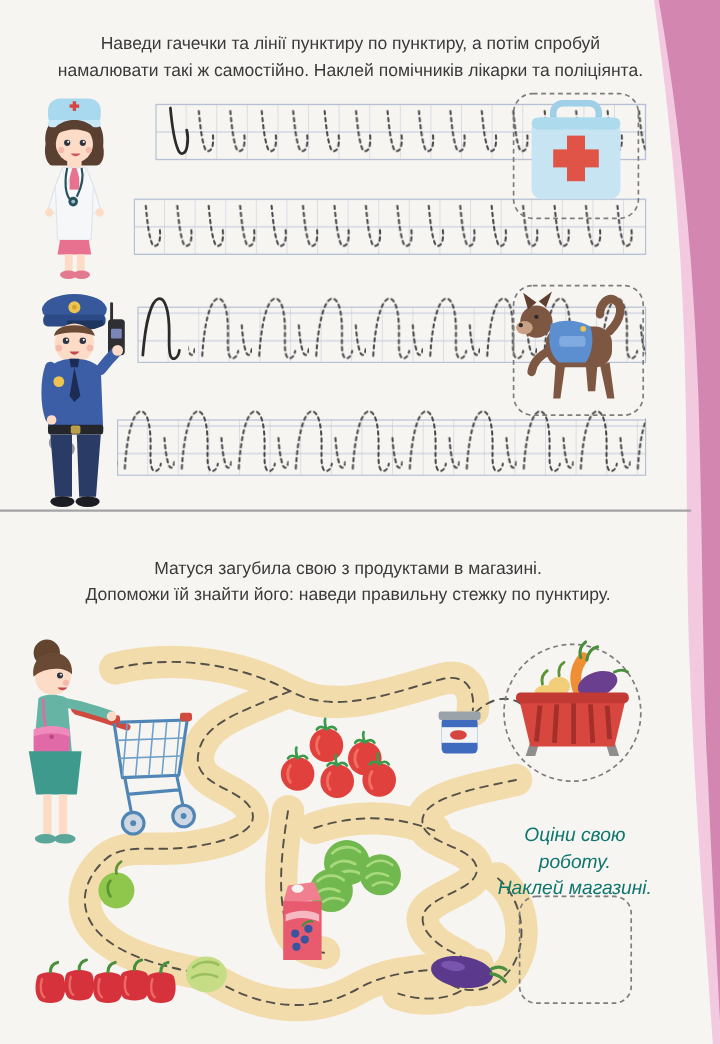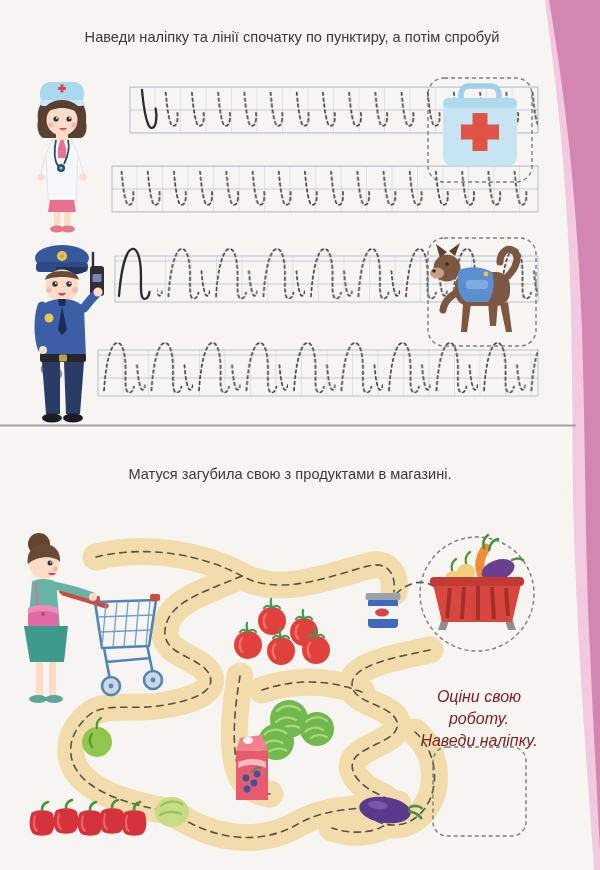--- a/index.html
+++ b/index.html
@@ -2,21 +2,21 @@
 <html><head>
 <meta charset="utf-8">
 <style>
   html,body{margin:0;padding:0;}
   .book{position:relative;width:600px;height:870px;background:#f7f5f2;overflow:hidden;
         font-family:"Liberation Sans",sans-serif;}
   .art{position:absolute;left:0;top:0;z-index:0;}
   .txt{position:absolute;z-index:2;color:#3a3a3a;}
   .instr{font-size:14.6px;line-height:21.5px;text-align:center;}
   .instr div{white-space:nowrap;}
-  .rate{font-size:16px;line-height:22px;font-style:italic;text-align:center;color:#7f1d1d;}
+  .rate{font-size:16px;line-height:22px;font-style:italic;text-align:center;color:#0f766e;}
   
   .tan{fill:none;stroke:#f3dcab;stroke-width:27;stroke-linecap:round;stroke-linejoin:round;}
   .trail{fill:none;stroke:#55524a;stroke-width:1.6;stroke-dasharray:6.5 5.5;stroke-linecap:round;}
   .gridline{stroke:#bfc8da;stroke-width:0.9;fill:none;}
   .rowbox{fill:none;stroke:#b6c1d4;stroke-width:1;}
   .dashglyph{fill:none;stroke:#474747;stroke-width:1.7;stroke-dasharray:2.8 3.1;stroke-linecap:round;}
   .solidglyph{fill:none;stroke:#2b2b2b;stroke-width:2.3;stroke-linecap:round;}
   .sticker{fill:none;stroke:#7d7d7d;stroke-width:1.4;stroke-dasharray:4 3;}
 </style>
 </head>
@@ -291,25 +291,27 @@
     <circle cx="37" cy="84" r="2" fill="#c2447e"></circle>
     <path d="M18,96 L62,96 L58,132 L24,132 Z" fill="#3f9a8e"></path>
     <rect x="30" y="132" width="7" height="34" fill="#fcdcc6"></rect>
         <rect x="43" y="132" width="7" height="34" fill="#fcdcc6"></rect>
     <ellipse cx="32" cy="169" rx="9" ry="4" fill="#5aa79a"></ellipse>
         <ellipse cx="48" cy="169" rx="9" ry="4" fill="#5aa79a"></ellipse>
   </g>
 </svg>
 
 <div class="txt instr" style="left:28px;top:27px;width:528px;">
-  <div>Наведи наліпку та лінії спочатку по пунктиру, а потім спробуй</div>
+  <div>Наведи гачечки та лінії пунктиру по пунктиру, а потім спробуй</div>
+  <div>намалювати такі ж самостійно. Наклей помічників лікарки та поліціянта.</div>
 </div>
 
 <div class="txt instr" style="left:20px;top:464px;width:540px;">
   <div>Матуся загубила свою з продуктами в магазині.</div>
+  <div>Допоможи їй знайти його: наведи правильну стежку по пунктиру.</div>
 </div>
 
 <div class="txt rate" style="left:412px;top:686px;width:134px;">
   <div>Оціни свою роботу.</div>
-  <div>Наведи наліпку.</div>
+  <div>Наклей магазині.</div>
 </div>
 
 </div>
 
 </body></html>

